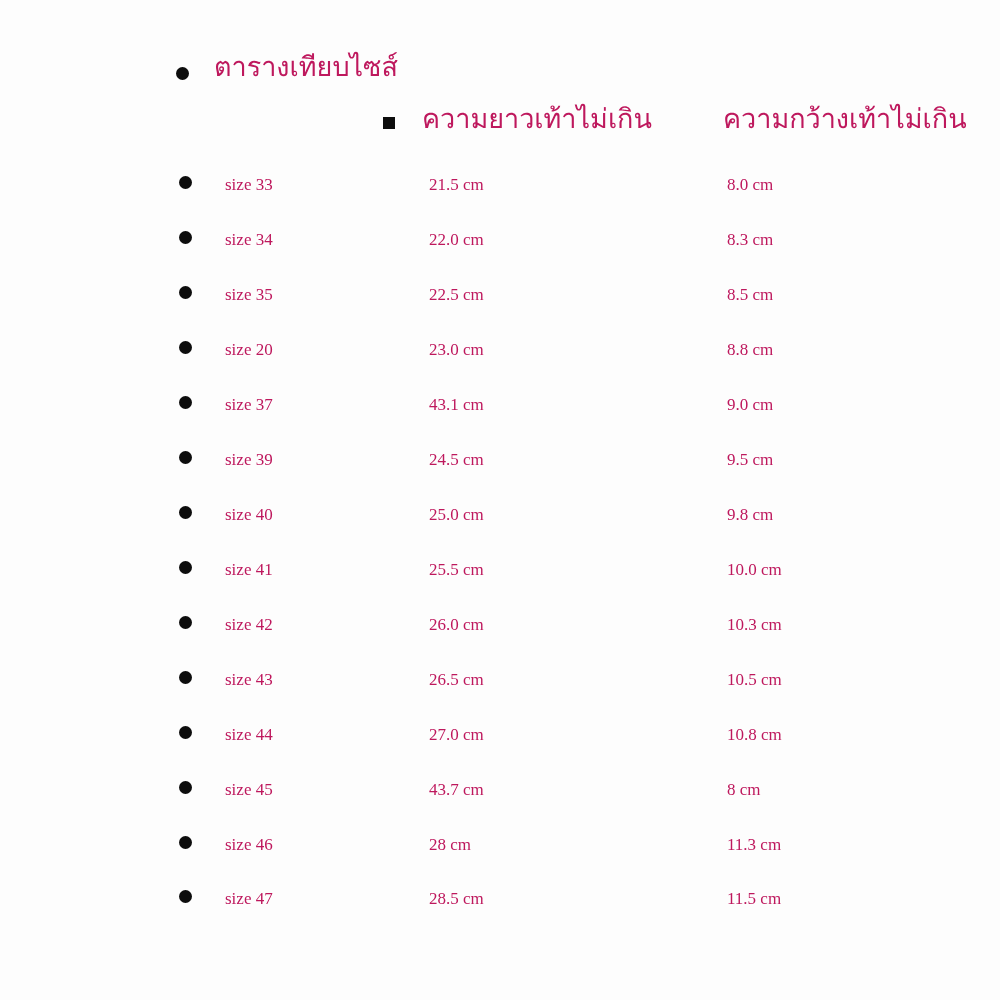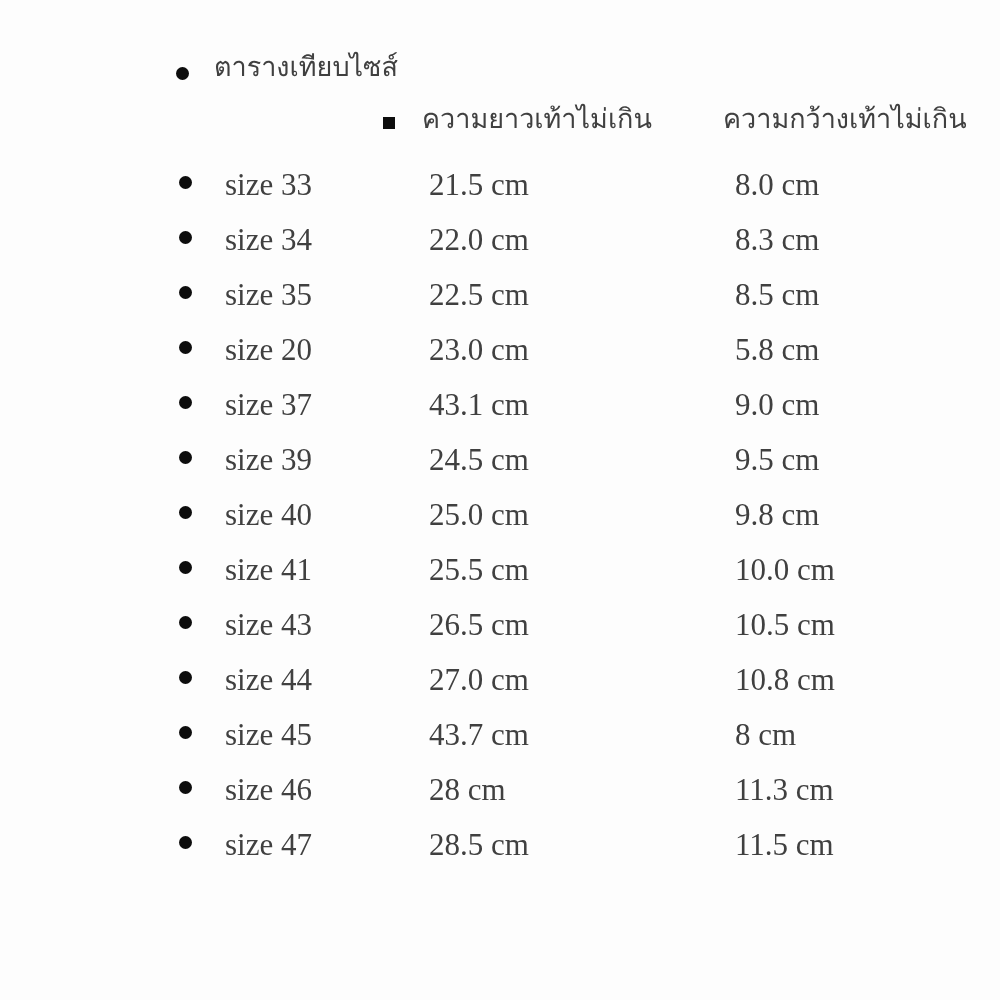--- a/index.html
+++ b/index.html
@@ -11,21 +11,21 @@
     height: 1000px;
     background: #ffffff;
     font-family: "Liberation Serif", "DejaVu Serif", serif;
   }
   .canvas {
     position: relative;
     width: 1000px;
     height: 1000px;
     background: #fdfdfd;
     overflow: hidden;
-    color: #404040;
+    color: #be185d;
   }
 
   
   .title-dot {
     position: absolute;
     left: 176px;
     top: 67px;
     width: 13px;
     height: 13px;
     border-radius: 50%;
@@ -76,27 +76,27 @@
     top: calc(50% - 9px);
     width: 13px;
     height: 13px;
     border-radius: 50%;
     background: #0d0d0d;
   }
   .row span.cell {
     position: absolute;
     top: 50%;
     transform: translateY(-50%);
-    font-size: 31px;
+    font-size: 17px;
     line-height: 28px;
     white-space: nowrap;
   }
   .cell-size   { left: 225px; }
   .cell-length { left: 429px; }
-  .cell-width  { left: 727px; margin-left: 8px; }
+  .cell-width  { left: 727px; }
 </style>
 </head>
 <body>
 
 <div class="canvas">
 
   <span class="title-dot"></span>
   <span class="title-text">ตารางเทียบไซส์</span>
 
   <span class="header-sq"></span>
@@ -123,21 +123,21 @@
       <span class="dot"></span>
       <span class="cell cell-size">size 35</span>
       <span class="cell cell-length">22.5 cm</span>
       <span class="cell cell-width">8.5 cm</span>
     </div>
 
     <div class="row">
       <span class="dot"></span>
       <span class="cell cell-size">size 20</span>
       <span class="cell cell-length">23.0 cm</span>
-      <span class="cell cell-width">5.8 cm</span>
+      <span class="cell cell-width">8.8 cm</span>
     </div>
 
     <div class="row">
       <span class="dot"></span>
       <span class="cell cell-size">size 37</span>
       <span class="cell cell-length">43.1 cm</span>
       <span class="cell cell-width">9.0 cm</span>
     </div>
 
 
@@ -155,20 +155,26 @@
       <span class="cell cell-width">9.8 cm</span>
     </div>
 
     <div class="row">
       <span class="dot"></span>
       <span class="cell cell-size">size 41</span>
       <span class="cell cell-length">25.5 cm</span>
       <span class="cell cell-width">10.0 cm</span>
     </div>
 
+    <div class="row">
+      <span class="dot"></span>
+      <span class="cell cell-size">size 42</span>
+      <span class="cell cell-length">26.0 cm</span>
+      <span class="cell cell-width">10.3 cm</span>
+    </div>
 
     <div class="row">
       <span class="dot"></span>
       <span class="cell cell-size">size 43</span>
       <span class="cell cell-length">26.5 cm</span>
       <span class="cell cell-width">10.5 cm</span>
     </div>
 
     <div class="row">
       <span class="dot"></span>

